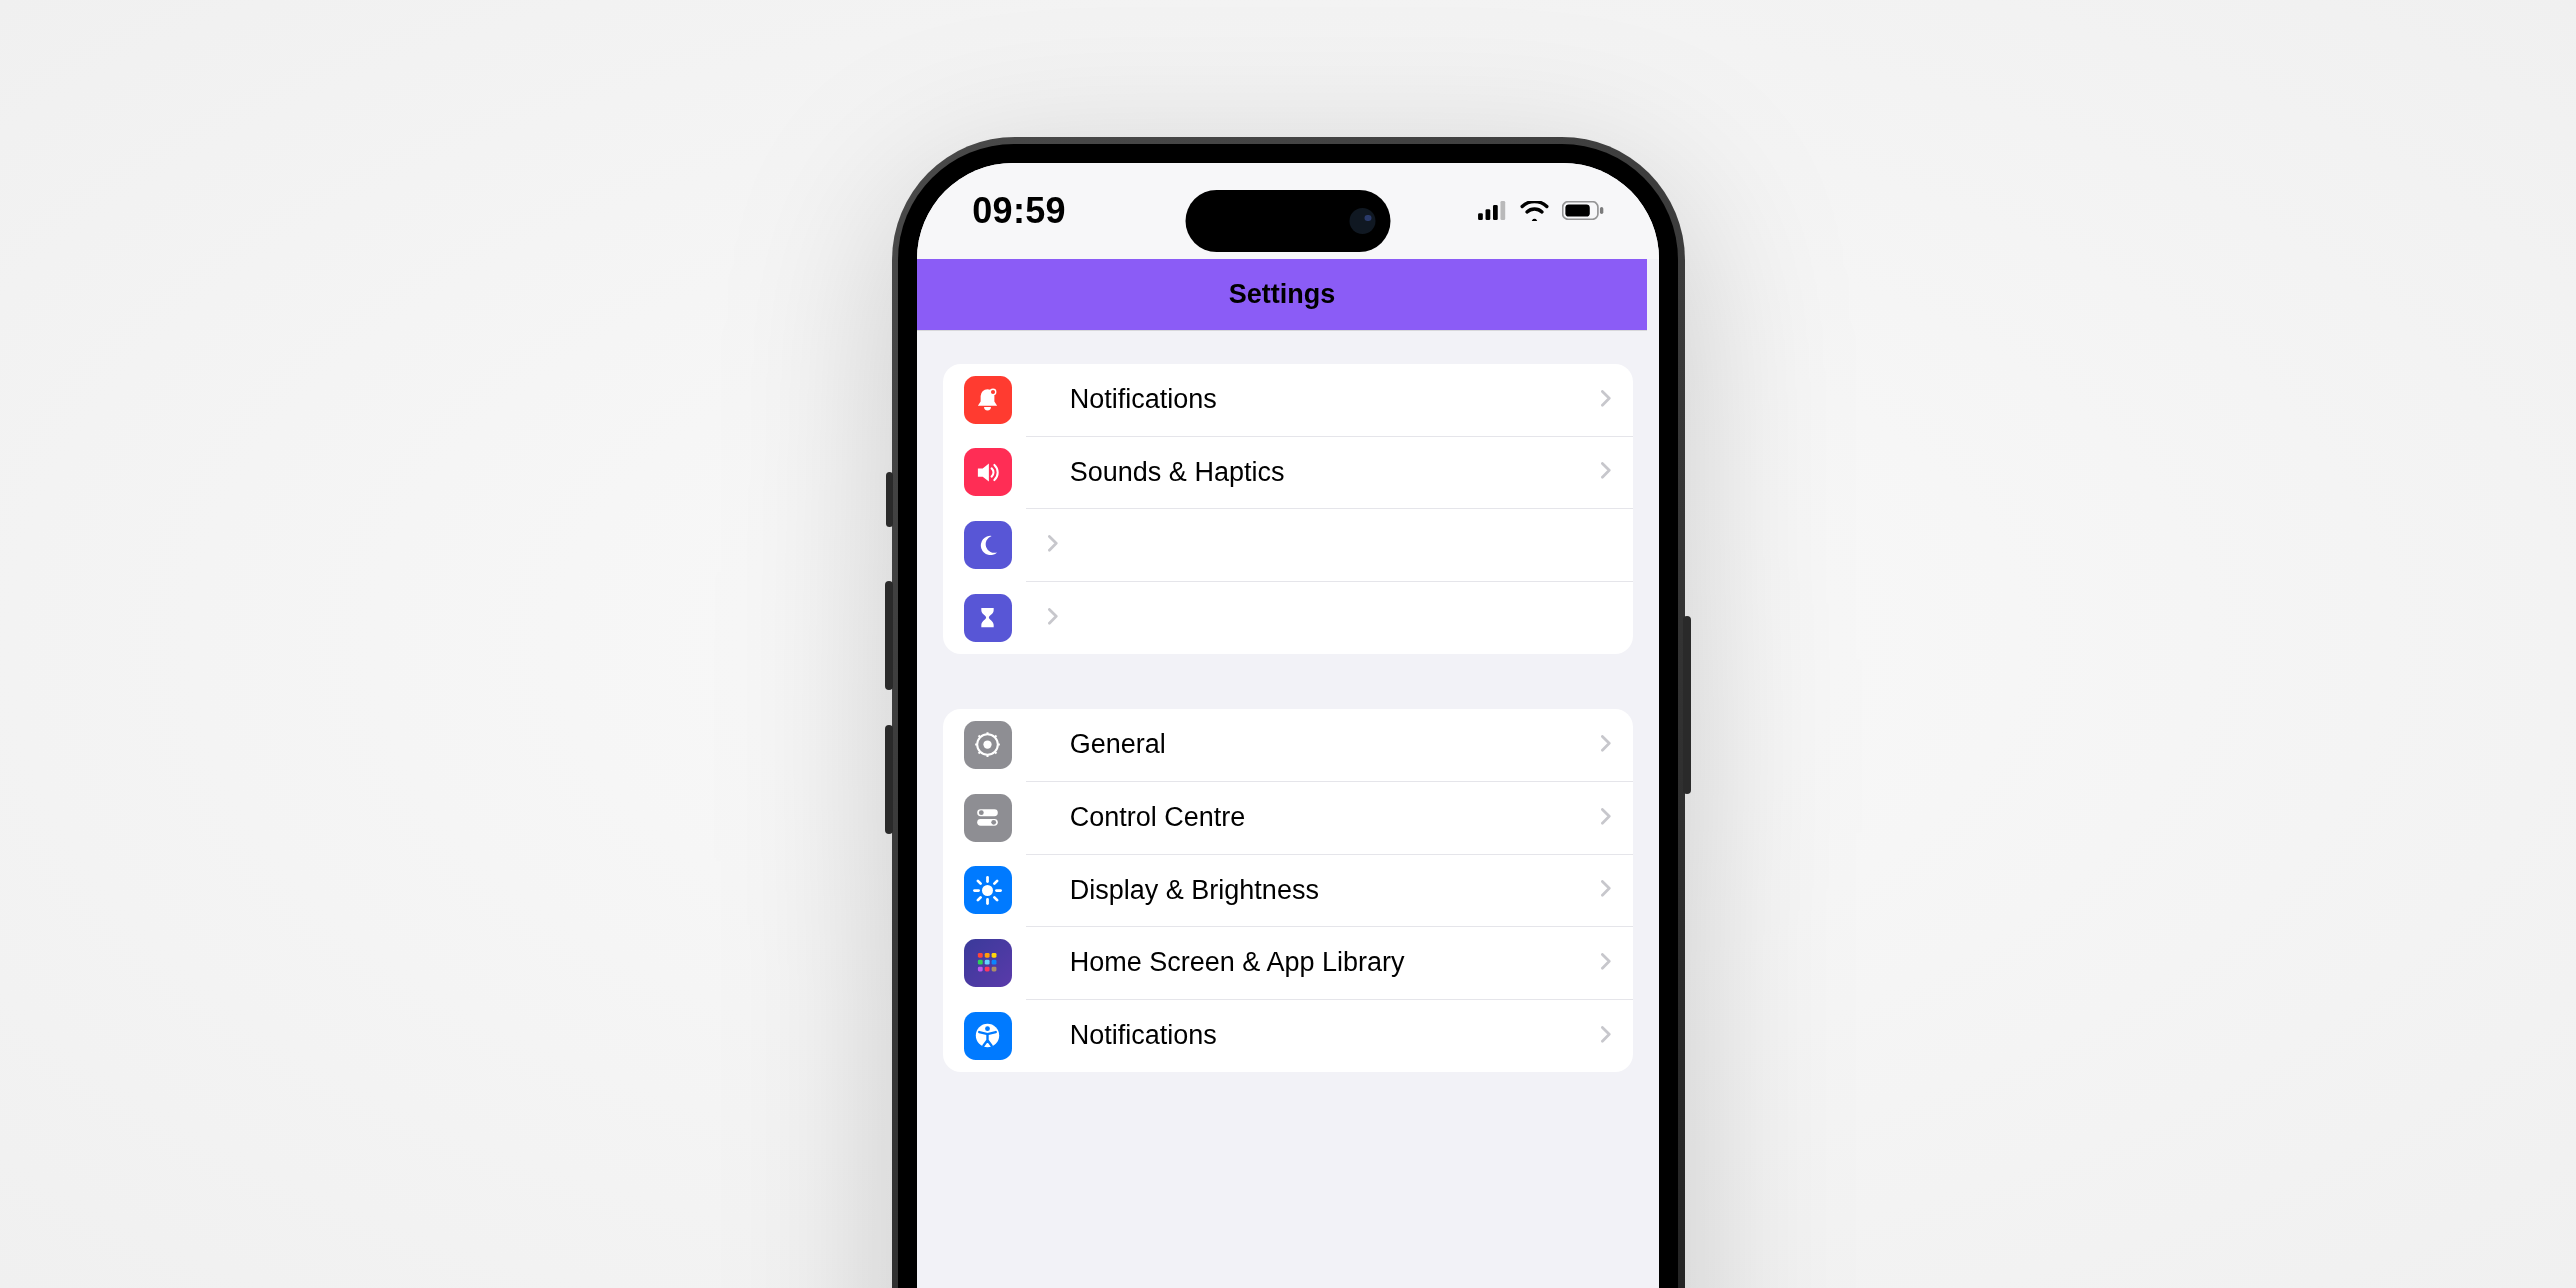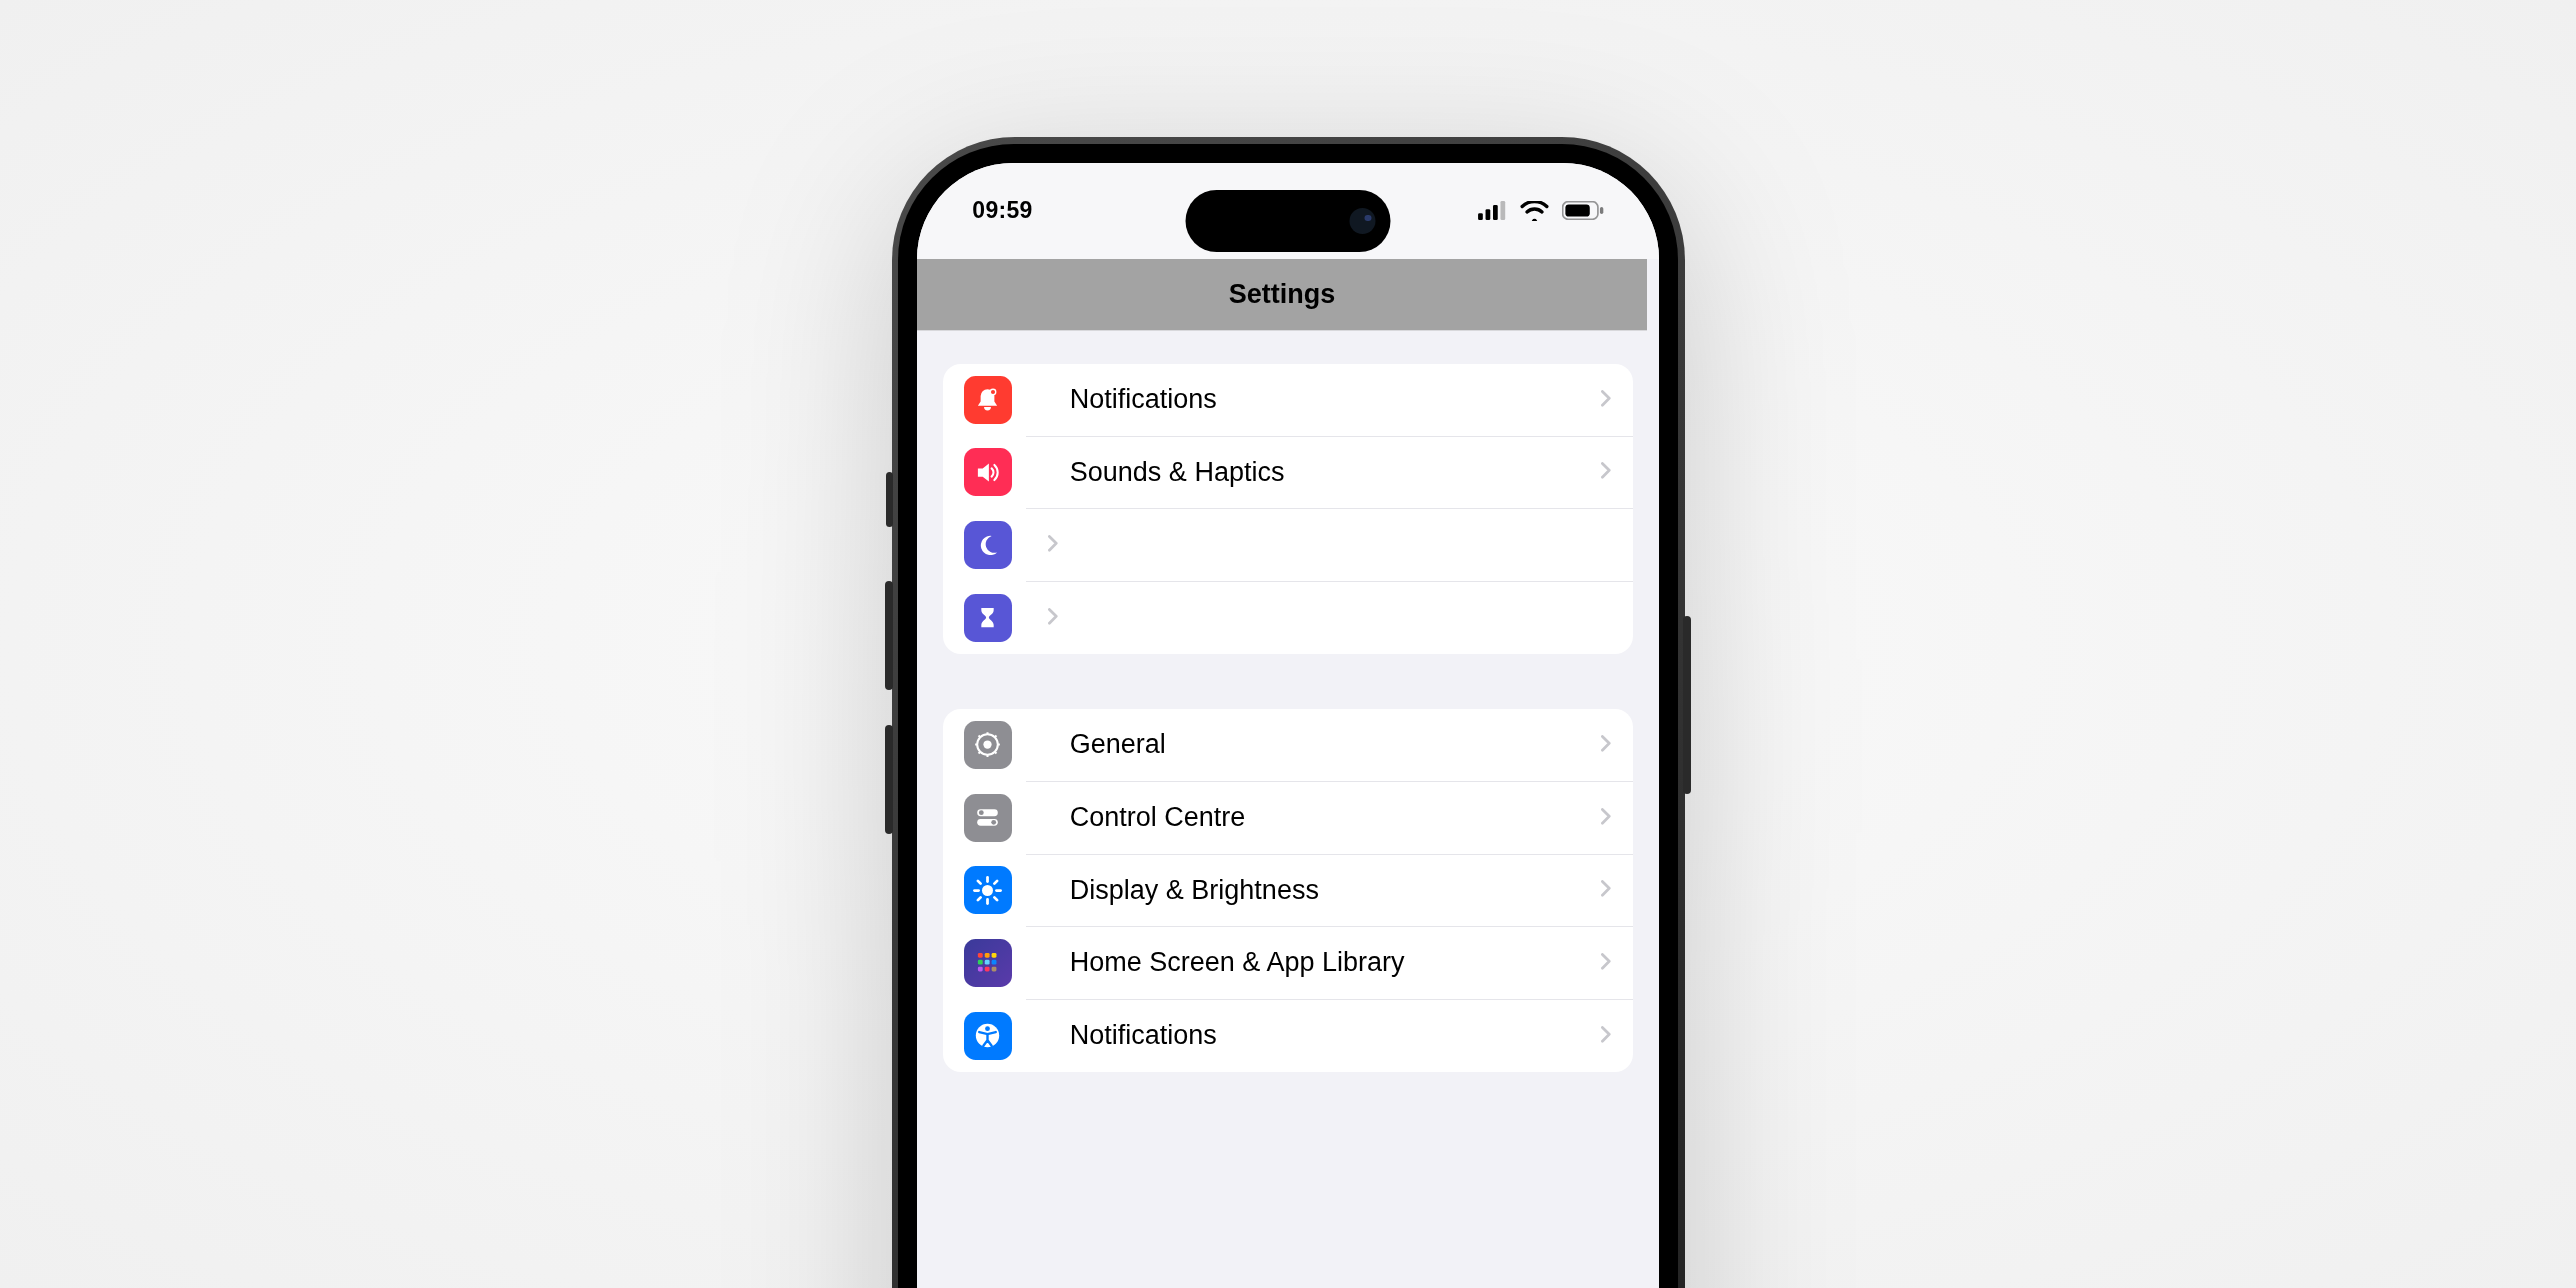--- a/index.html
+++ b/index.html
@@ -96,41 +96,41 @@
     right: 0;
     height: 96px;
     display: flex;
     align-items: center;
     justify-content: space-between;
     padding: 0 55px;
     z-index: 10;
     background: #f7f7f9;
   }
   .sb-time {
-    font-size: 23px;
+    font-size: 36px;
     font-weight: 600;
     letter-spacing: 0.3px;
     color: #000;
   }
   .sb-icons {
     display: flex;
     align-items: center;
     gap: 12.3px;
   }
   .sb-icons svg { display: block; }
   .nav-header {
     position: absolute;
     top: 96px;
     left: 0;
     right: 12px;
     height: 72px;
     display: flex;
     align-items: center;
     justify-content: center;
-    background: #a3a3a3;
+    background: #8b5cf6;
     border-bottom: 0.7px solid #d8d8db;
   }
   .nav-title {
     font-size: 27px;
     font-weight: 600;
     color: #000;
   }
   .content {
     position: absolute;
     top: 167px;

